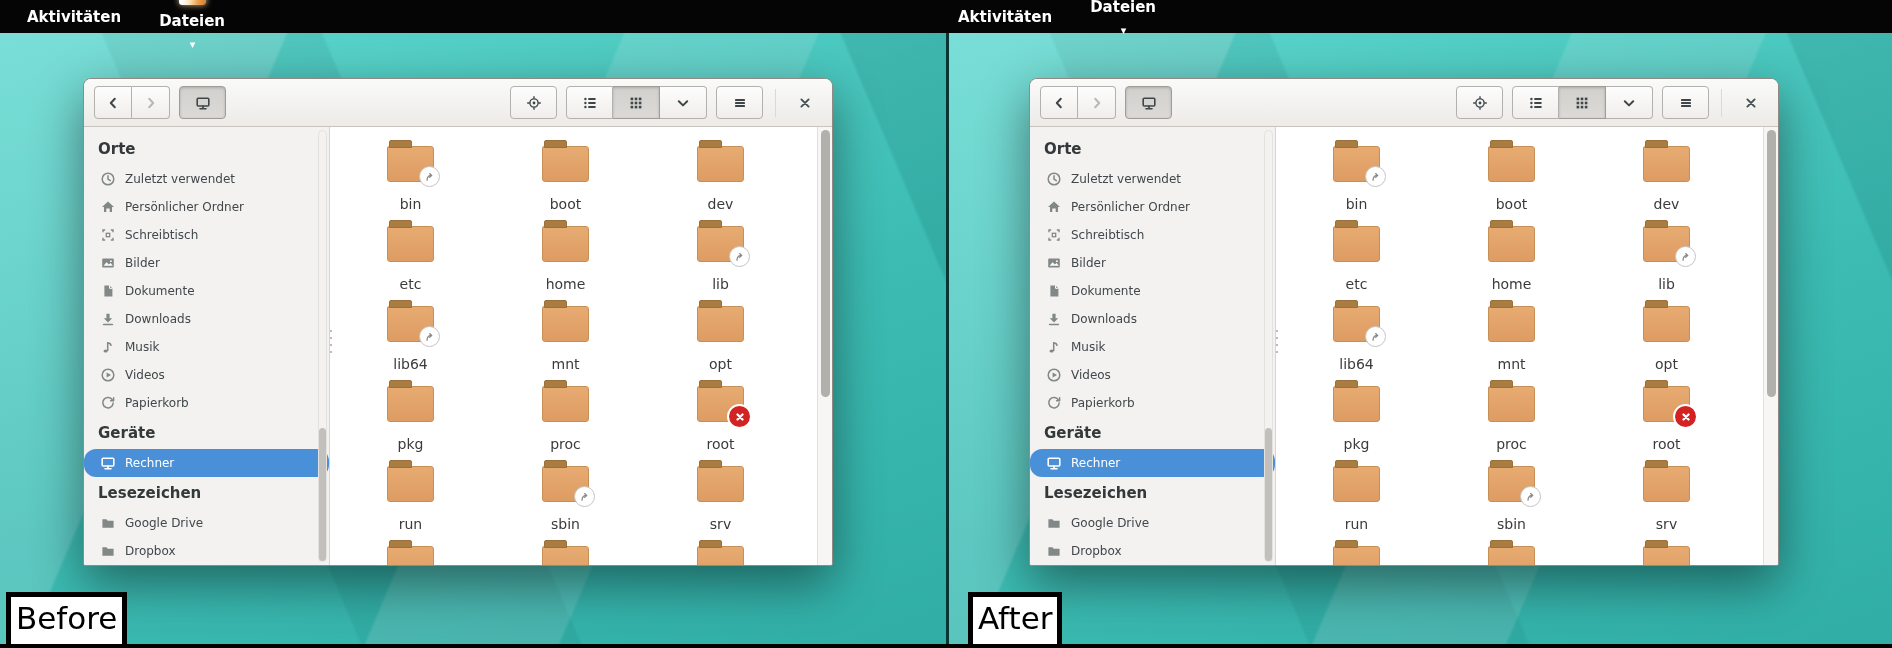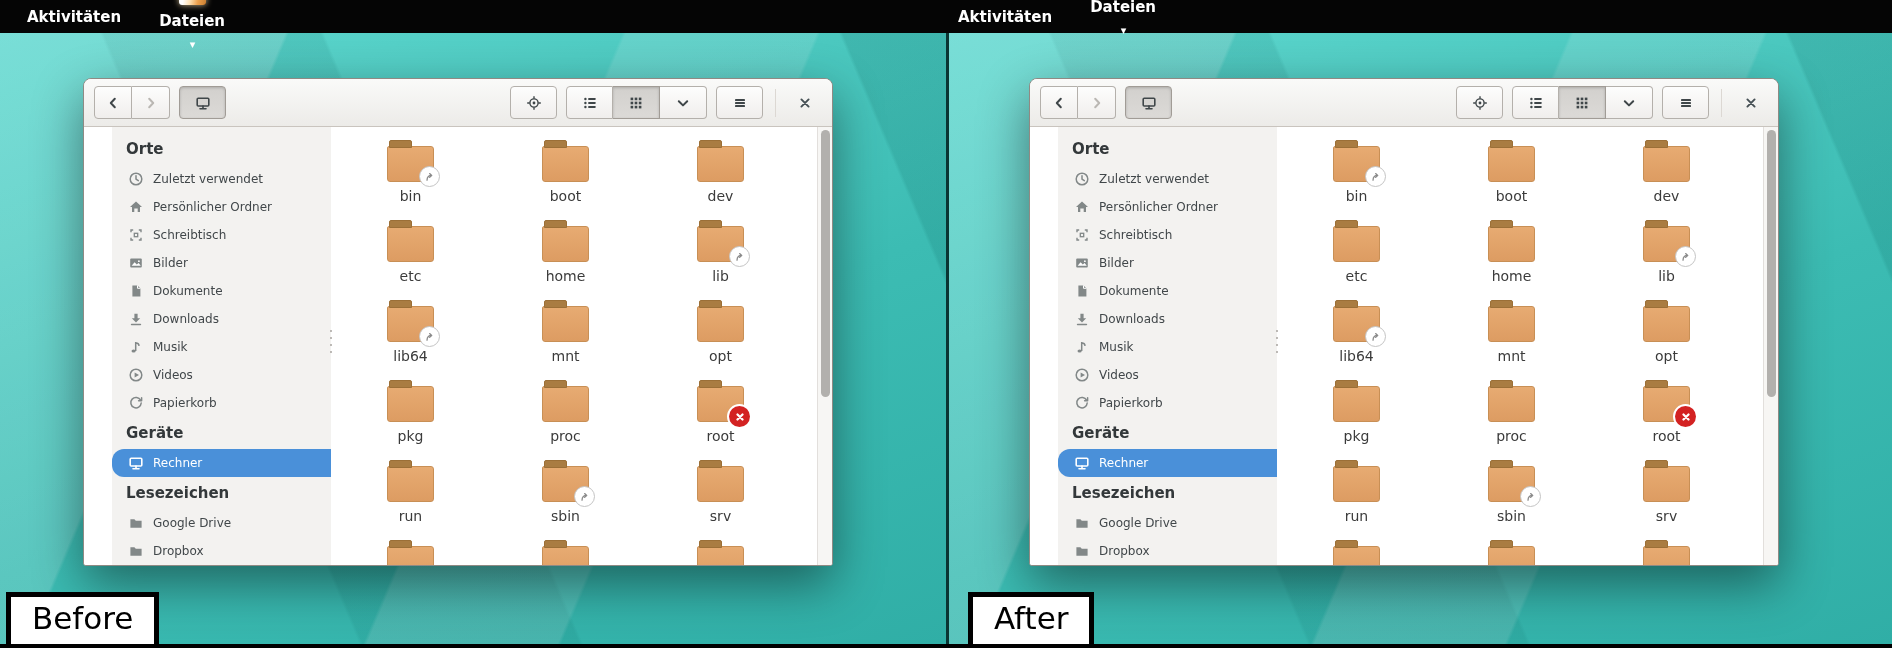--- a/index.html
+++ b/index.html
@@ -50,21 +50,21 @@
   .group .tbtn:last-child{border-radius:0 4px 4px 0;}
   .tbtn.active{background:linear-gradient(#d2d0cd,#dcdad7);
     box-shadow:inset 0 1px 3px rgba(0,0,0,.18);border-color:#a19c96;}
   .tbtn.flat{background:none;border:none;box-shadow:none;min-width:34px;}
   .spacer{flex:1;}
   .hdivider{width:1px;height:28px;background:#dcd8d3;margin:0 3px;}
 
   
   .wbody{position:absolute;top:48px;left:0;right:0;bottom:0;overflow:hidden;border-radius:0 0 2px 2px;background:#fff;}
   .sidebar{position:absolute;top:0;left:0;width:246px;height:100%;background:#f3f2f0;
-    border-right:1px solid #d8d5d1;box-sizing:border-box;padding-top:6px;overflow:hidden;margin-left:28px;}
+    border-right:1px solid #d8d5d1;box-sizing:border-box;padding-top:6px;overflow:hidden;}
   .side-heading{font-weight:bold;font-size:15px;color:#33383a;padding:7px 0 7px 14px;}
   .side-item{display:flex;align-items:center;height:28px;padding-left:16px;gap:9px;
     font-size:12px;color:#41474a;cursor:default;}
   .side-item.sel{background:#4a90d9;color:#fff;border-radius:12px;}
   .side-scroll{position:absolute;top:3px;bottom:3px;right:2px;width:9px;
     border:1px solid #e4e2df;border-radius:6px;box-sizing:border-box;}
   .side-thumb{position:absolute;left:0;right:0;bottom:0;height:31%;background:#c2c0bd;border-radius:6px;}
 
   .grip{position:absolute;left:243px;top:50%;margin-top:-16px;width:7px;
     display:flex;flex-direction:column;gap:5px;align-items:center;z-index:3;}
@@ -72,33 +72,33 @@
 
   .files{position:absolute;left:247px;top:0;right:15px;bottom:0;overflow:hidden;
     display:flex;flex-wrap:wrap;align-content:flex-start;
     padding:12px 0 0 2px;box-sizing:border-box;background:#fff;}
   .cell{width:155px;height:80px;display:flex;flex-direction:column;align-items:center;}
   .folder{position:relative;width:47px;height:36px;margin-top:7px;
     background:linear-gradient(#e7ab72,#dd9c62);border:1px solid #c88f55;
     border-radius:2px 3px 3px 3px;box-sizing:border-box;}
   .folder::before{content:"";position:absolute;top:-7px;left:1px;width:21px;height:6px;
     background:#a97c42;border:1px solid #9b6f37;border-radius:2px 2px 0 0;}
-  .fname{margin-top:6px;font-size:14px;color:#3b3b3b;line-height:16px;}
+  .fname{margin-top:14px;font-size:14px;color:#3b3b3b;line-height:16px;}
   .emblem{position:absolute;width:21px;height:21px;border-radius:50%;right:-7px;bottom:-6px;
     display:flex;align-items:center;justify-content:center;box-sizing:border-box;}
   .emblem.link{background:#fff;border:1px solid #c4c4c4;}
   .emblem.no-access{background:#d32222;box-shadow:0 0 0 2px #fff;}
 
   .main-scroll{position:absolute;top:0;right:0;bottom:0;width:15px;background:#f7f6f4;
     border-left:1px solid #e2dfdc;box-sizing:border-box;}
   .main-thumb{position:absolute;top:3px;left:3px;width:9px;height:61%;background:#b2b0ad;border-radius:5px;}
 
   
   .shot-label{position:absolute;left:6px;top:592px;background:#fff;border:5px solid #000;
-    padding:1px 21px 6px;font-size:31px;color:#000;z-index:7;line-height:40px;}
+    padding:1px 5px 6px;font-size:31px;color:#000;z-index:7;line-height:40px;}
   .after .shot-label{left:22px;}
 </style>
 </head>
 <body>
 
 <div id="root">
   <section class="half before">
     <div class="topbar">
       <span class="activities">Aktivitäten</span>
       <span class="tb-app">

